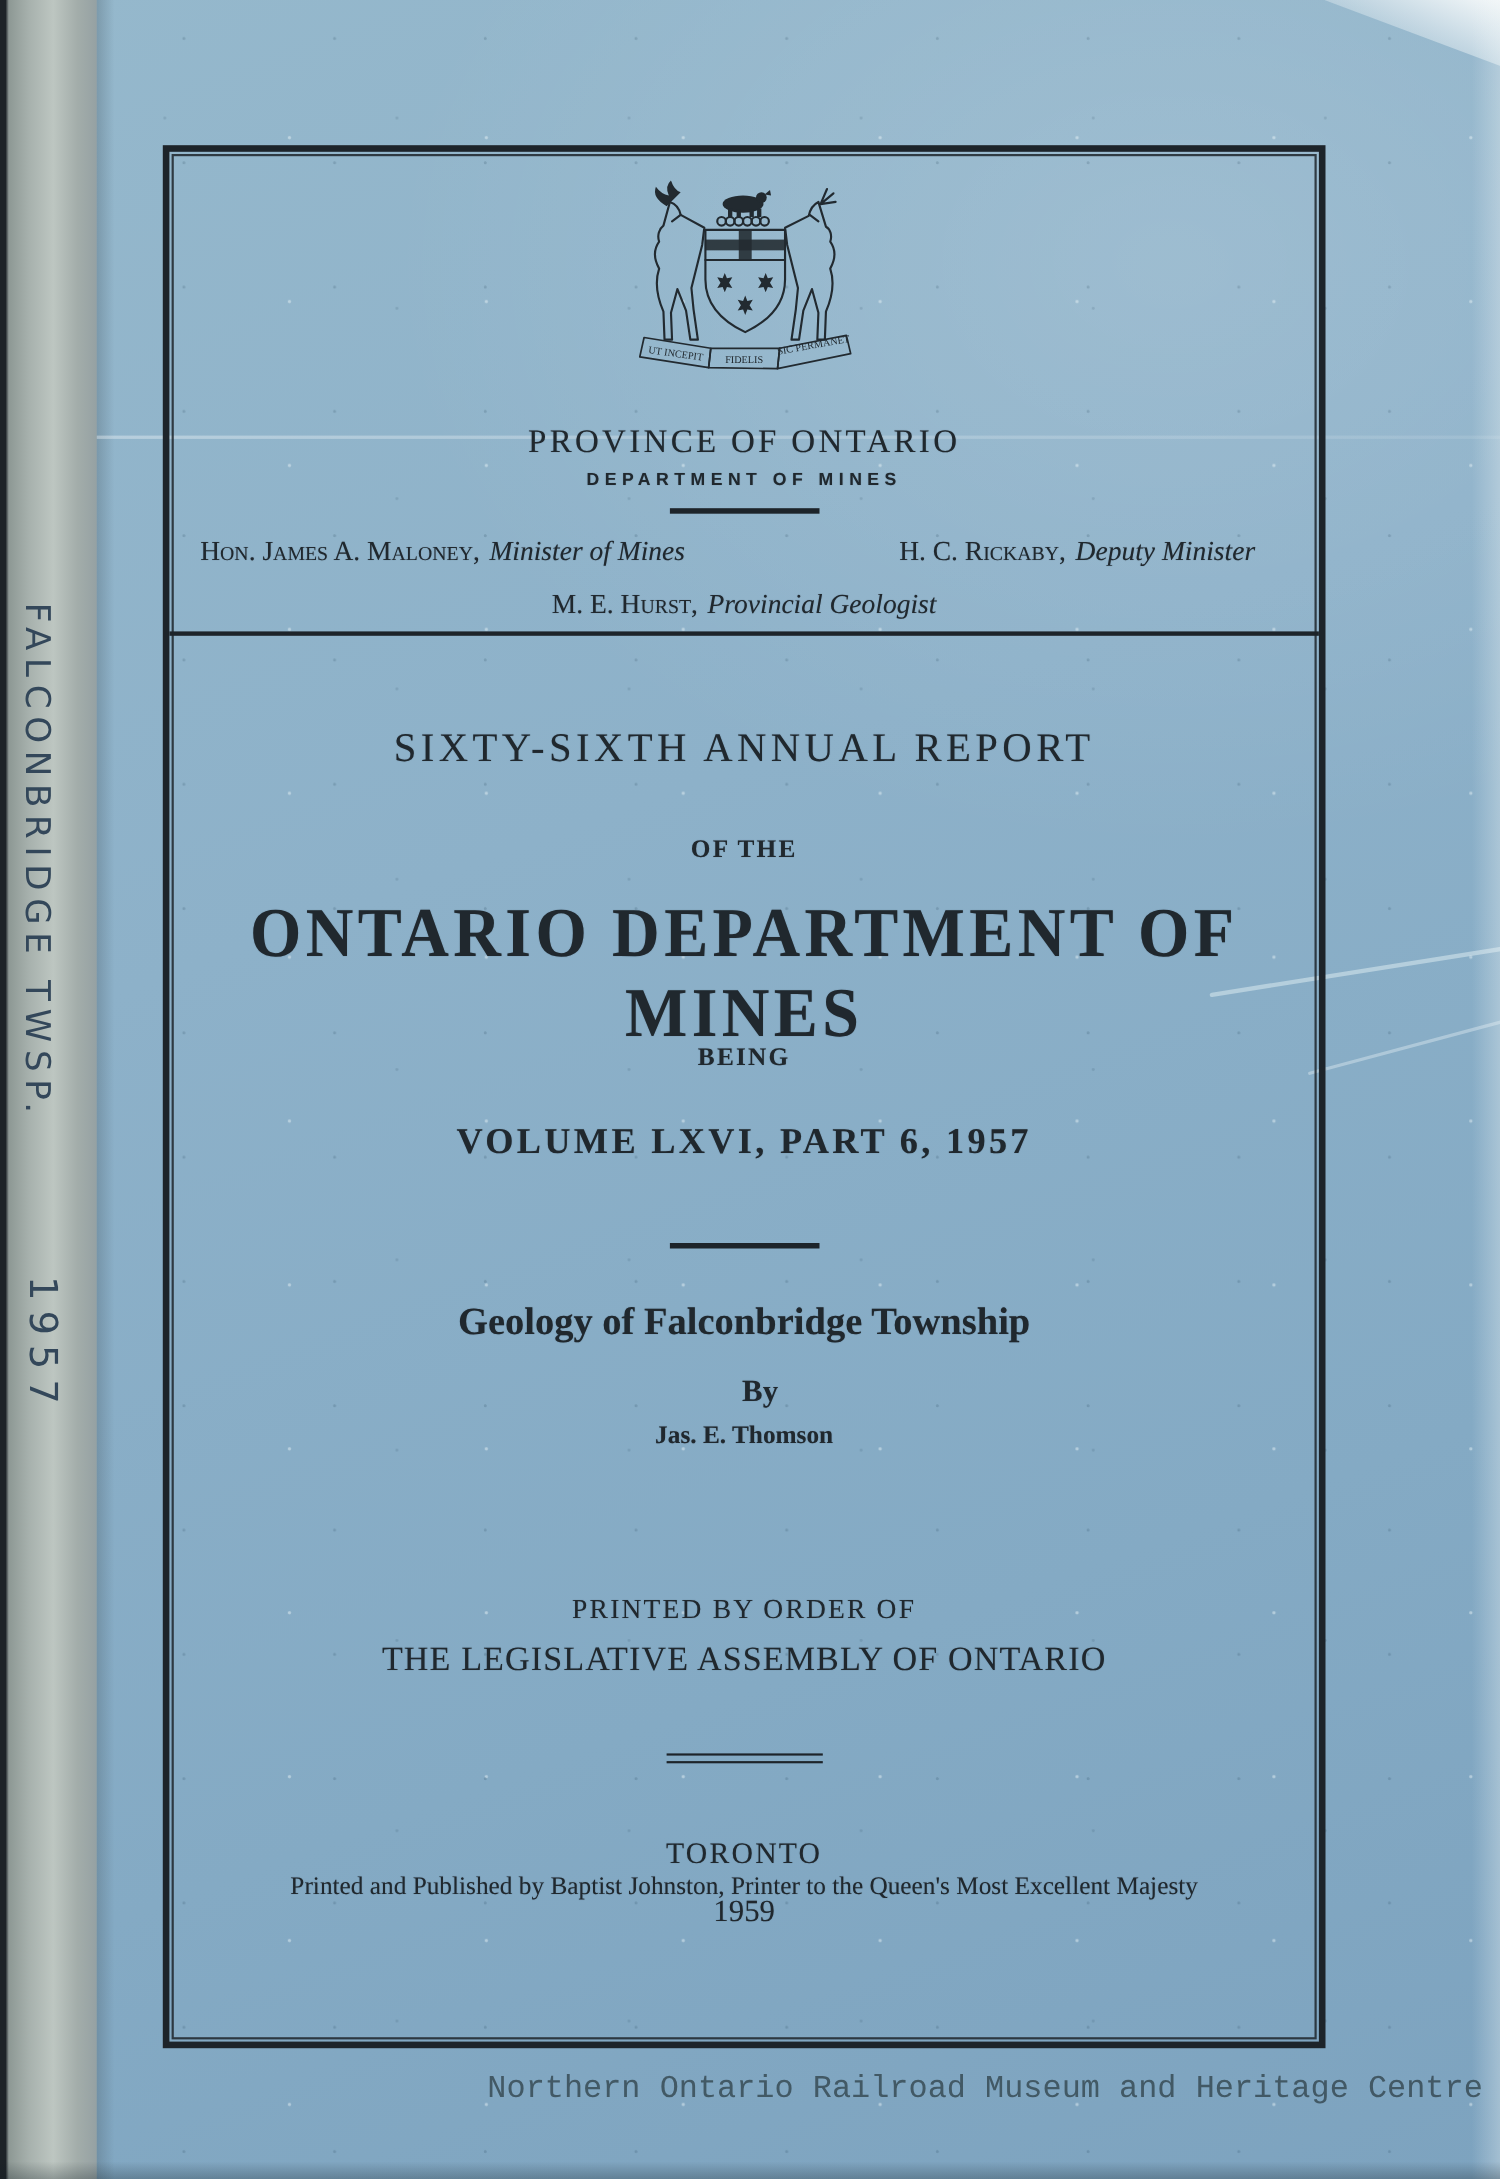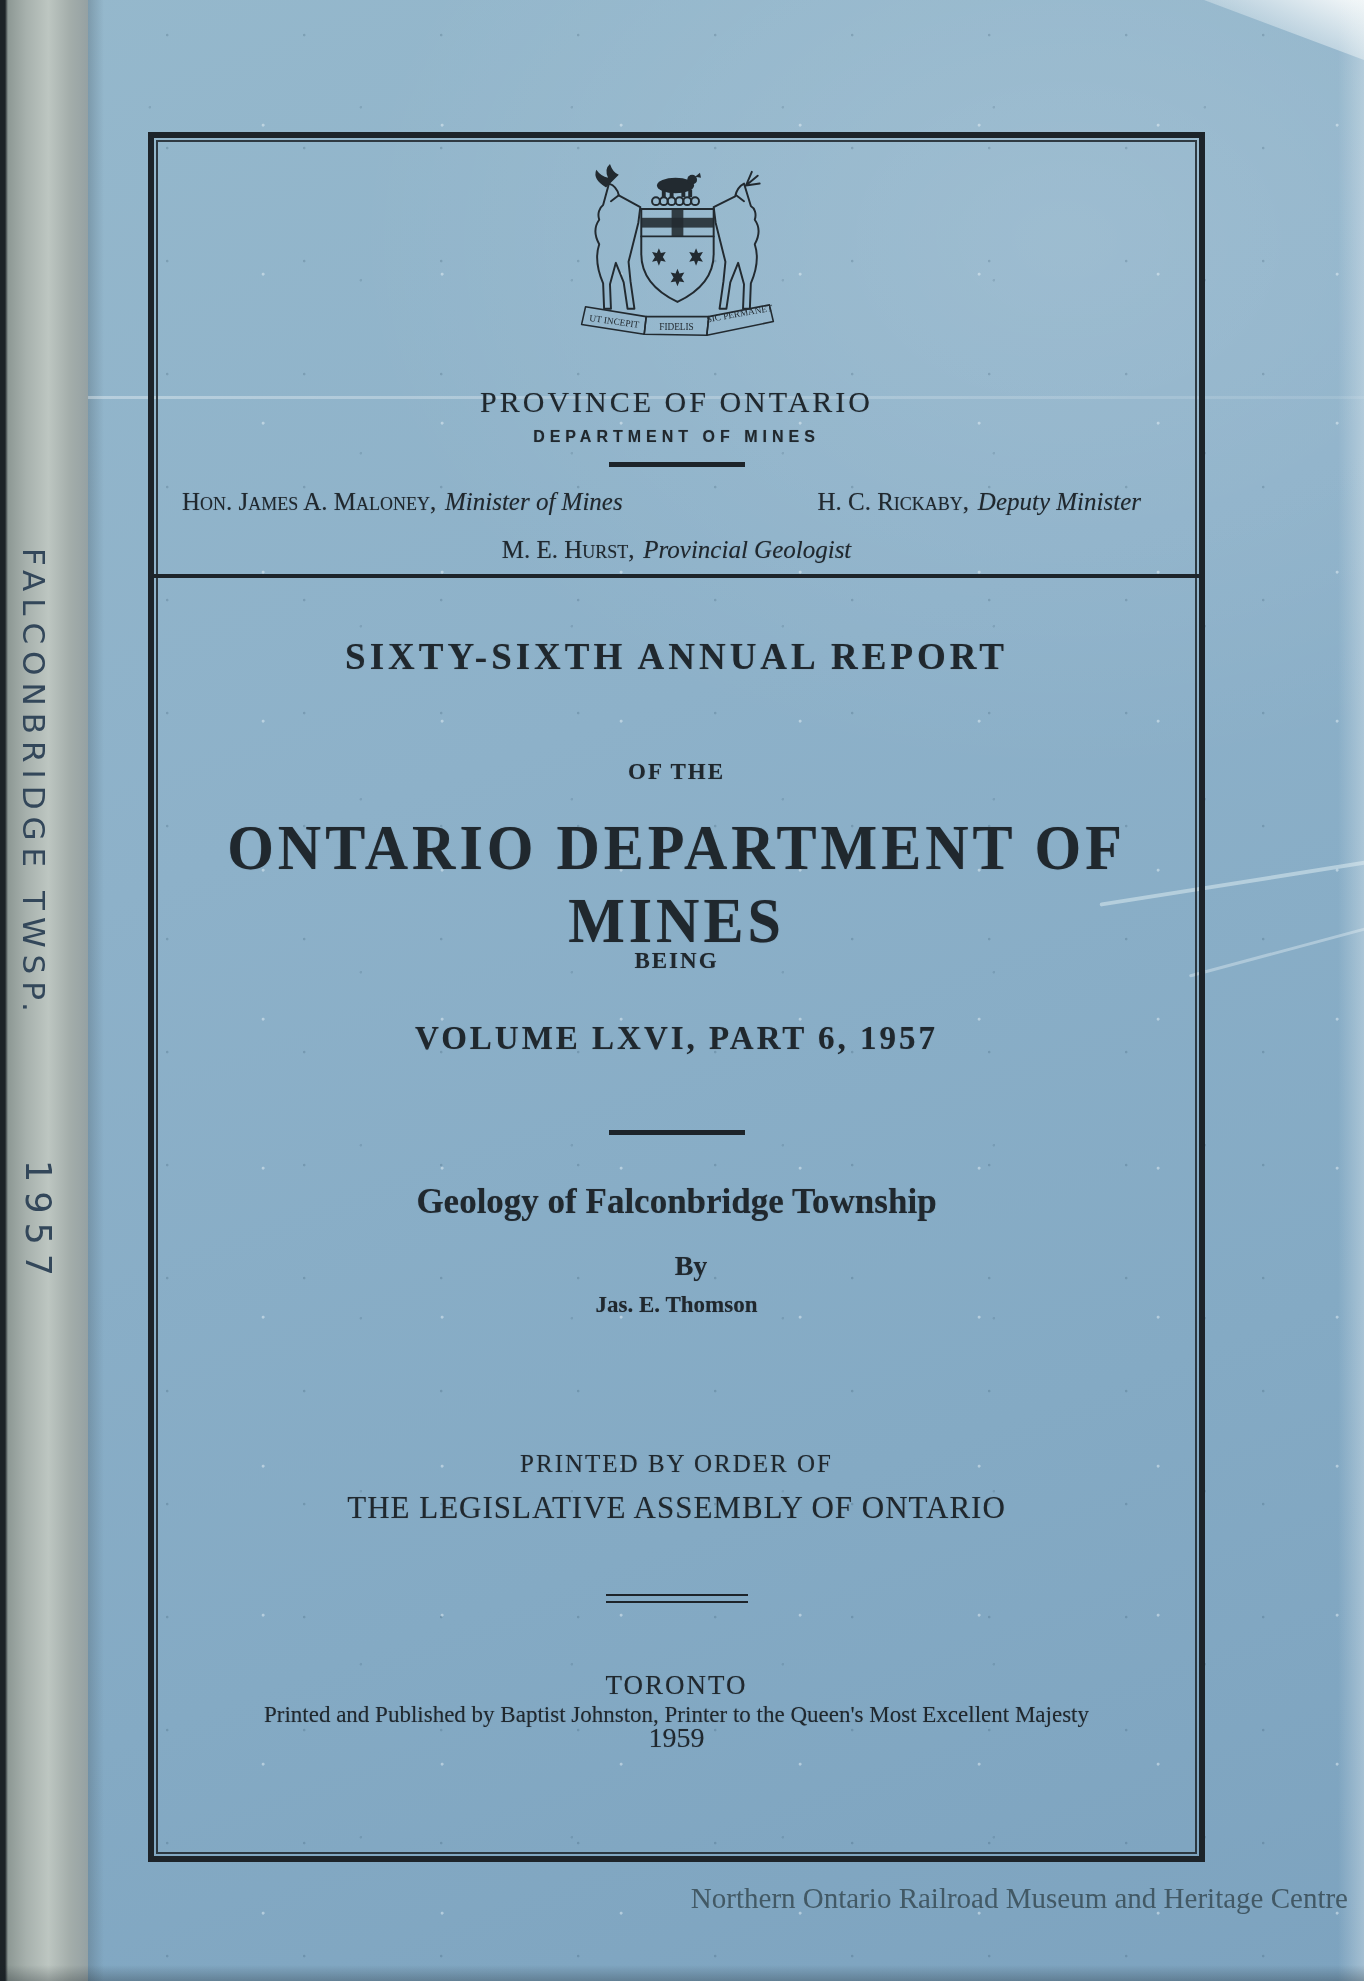--- a/index.html
+++ b/index.html
@@ -49,37 +49,37 @@
   .province{top:247px;font-size:30px;letter-spacing:3px;}
   .dept{top:290px;font-size:16px;font-family:"Liberation Sans","DejaVu Sans",sans-serif;font-weight:bold;letter-spacing:5px;text-align:center;}
   .rule-sm{position:absolute;left:50%;transform:translateX(-50%);width:136px;height:5px;background:#1d242a;}
   .r1{top:324px}
   .r2{top:992px}
   .officials{position:absolute;top:350px;left:28px;right:58px;display:flex;justify-content:space-between;font-size:25px;align-items:center;}
   .nm{font-variant:small-caps;}
   .ti{font-style:italic;margin-left:.35em;}
   .hurst{top:398px;font-size:25px;}
   .rule-full{position:absolute;top:436px;left:0;width:100%;height:4px;background:#1d242a;}
-  .report{top:497px;font-size:37px;font-weight:bold;letter-spacing:4px;}
+  .report{top:521px;font-size:37px;font-weight:normal;letter-spacing:4px;}
   .ofthe{top:621px;font-size:23px;font-weight:bold;letter-spacing:2px;}
   .maintitle{top:678px;font-size:60px;font-weight:bold;letter-spacing:4px;transform:scaleY(1.06);}
   .being{top:810px;font-size:23px;font-weight:bold;letter-spacing:2px;}
   .volume{top:882px;font-size:33px;font-weight:bold;letter-spacing:3px;}
   .subtitle{top:1044px;font-size:35px;font-weight:bold;}
   .by{top:1112px;font-size:28px;font-weight:bold;padding-left:29px;}
   .author{top:1154px;font-size:23px;font-weight:bold;}
   .printedby{top:1312px;font-size:25px;letter-spacing:2px;}
   .assembly{top:1352px;font-size:31px;letter-spacing:1px;}
   .rule-dbl{position:absolute;top:1456px;left:50%;transform:translateX(-50%);width:142px;height:9px;
     border-top:2px solid #1d242a;border-bottom:2px solid #1d242a;box-sizing:border-box;}
   .city{top:1532px;font-size:27px;letter-spacing:2px;}
   .imprint{top:1564px;font-size:23px;}
   .yr{top:1584px;font-size:28px;}
   .watermark{position:absolute;top:1882px;right:16px;
-    font-family:Liberation Serif, serif;font-size:29px;color:rgba(55,75,85,.85);}
+    font-family:Liberation Mono, monospace;font-size:29px;color:rgba(55,75,85,.85);}
 </style>
 </head>
 <body>
 
 <div class="scan">
   <div class="speckle"></div>
 
   <div class="spine">
     <div class="spine-title">FALCONBRIDGE TWSP.</div>
     <div class="spine-year">1957</div>

